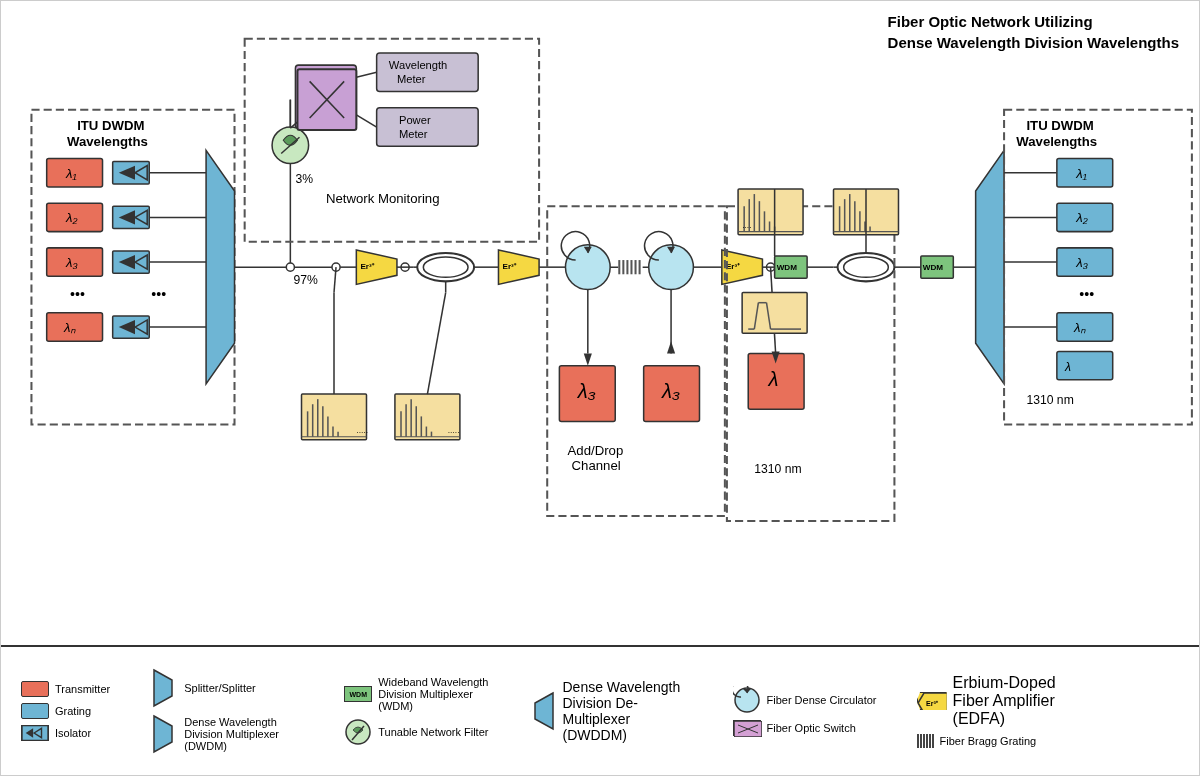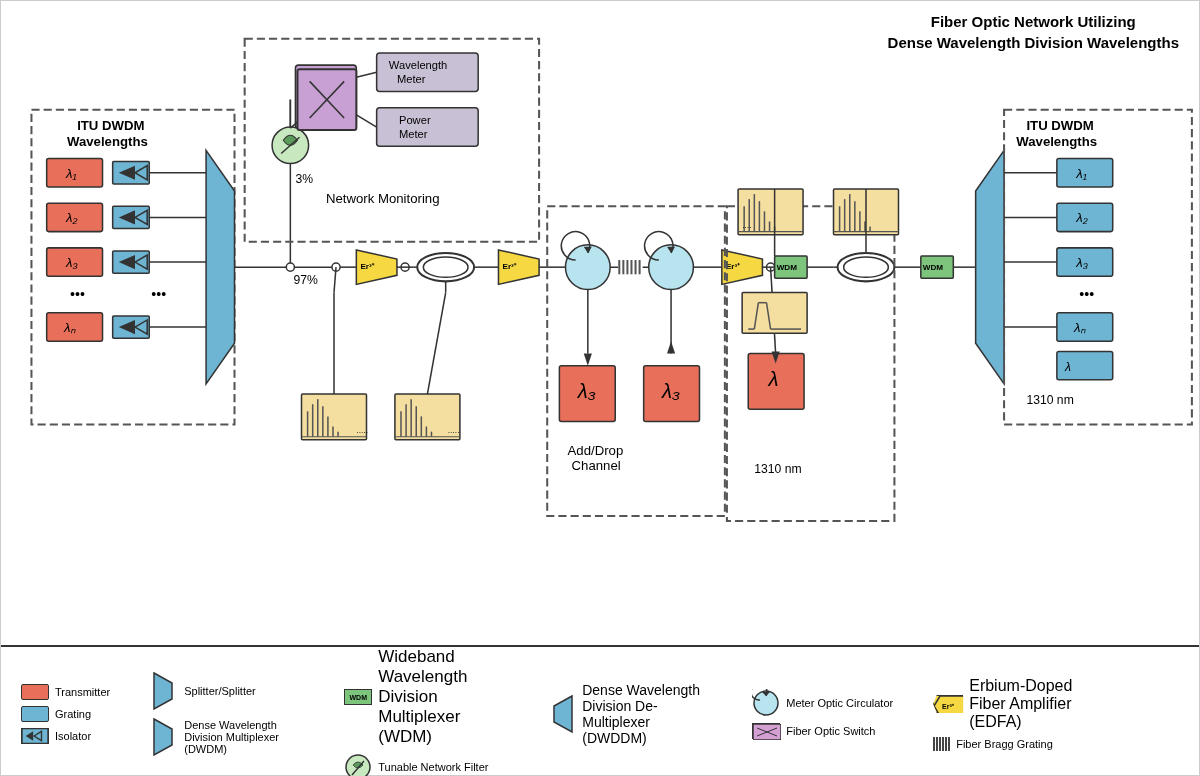--- a/index.html
+++ b/index.html
@@ -21,21 +21,21 @@
     }
     .diagram-area {
       flex: 1;
       position: relative;
       padding: 10px;
     }
     .title-area {
       position: absolute;
       top: 10px;
       right: 20px;
-      text-align: center;
+      text-align: left;
       font-weight: bold;
       font-size: 15px;
       line-height: 1.4;
     }
     
     .legend-area {
       height: 130px;
       border-top: 2px solid #333;
       background: #fff;
       display: flex;
@@ -429,21 +429,21 @@
           <polygon points="4,2 22,12 22,28 4,38" fill="#6eb5d4" stroke="#333" stroke-width="1.5"></polygon>
         </svg>
         <div style="font-size:11px; max-width:120px">Dense Wavelength Division
 Multiplexer (DWDM)</div>
       </div>
     </div>
 
     <div class="legend-col">
       <div class="legend-item">
         <div class="leg-wdm">WDM</div>
-        <div style="font-size:17px; max-width:130px">Wideband Wavelength<br>Division Multiplexer<br>(WDM)</div>
+        <div style="font-size:11px; max-width:130px">Wideband Wavelength<br>Division Multiplexer<br>(WDM)</div>
       </div>
       <div class="legend-item">
         <svg width="28" height="28" viewBox="0 0 28 28">
           <circle cx="14" cy="14" r="12" fill="#c8e8c0" stroke="#333" stroke-width="1.5"></circle>
           <path d="M9,12 Q14,6 19,12 Q14,18 9,12Z" fill="#5a9a5a" stroke="#333" stroke-width="0.8"></path>
           <line x1="8" y1="22" x2="20" y2="8" stroke="#333" stroke-width="1.5"></line>
         </svg>
         <span>Tunable Network
 Filter</span>
       </div>
@@ -458,21 +458,21 @@
       </div>
     </div>
 
     <div class="legend-col">
       <div class="legend-item">
         <svg width="28" height="28" viewBox="0 0 28 28">
           <circle cx="14" cy="14" r="12" fill="#b8e4f0" stroke="#333" stroke-width="1.5"></circle>
           <path d="M8,11 A8,8 0 1,1 14,7" fill="none" stroke="#333" stroke-width="1.5"></path>
           <polygon points="14,7 10,3 18,3" fill="#333"></polygon>
         </svg>
-        <span>Meter Optic
+        <span>Fiber Dense
 Circulator</span>
       </div>
       <div class="legend-item">
         <div class="leg-switch">
           <svg width="28" height="16" viewBox="0 0 28 16">
             <rect x="0" y="0" width="28" height="16" fill="#d4a0d4" stroke="#333" stroke-width="1.5"></rect>
             <line x1="4" y1="4" x2="24" y2="12" stroke="#333" stroke-width="1"></line>
             <line x1="24" y1="4" x2="4" y2="12" stroke="#333" stroke-width="1"></line>
           </svg>
         </div>

